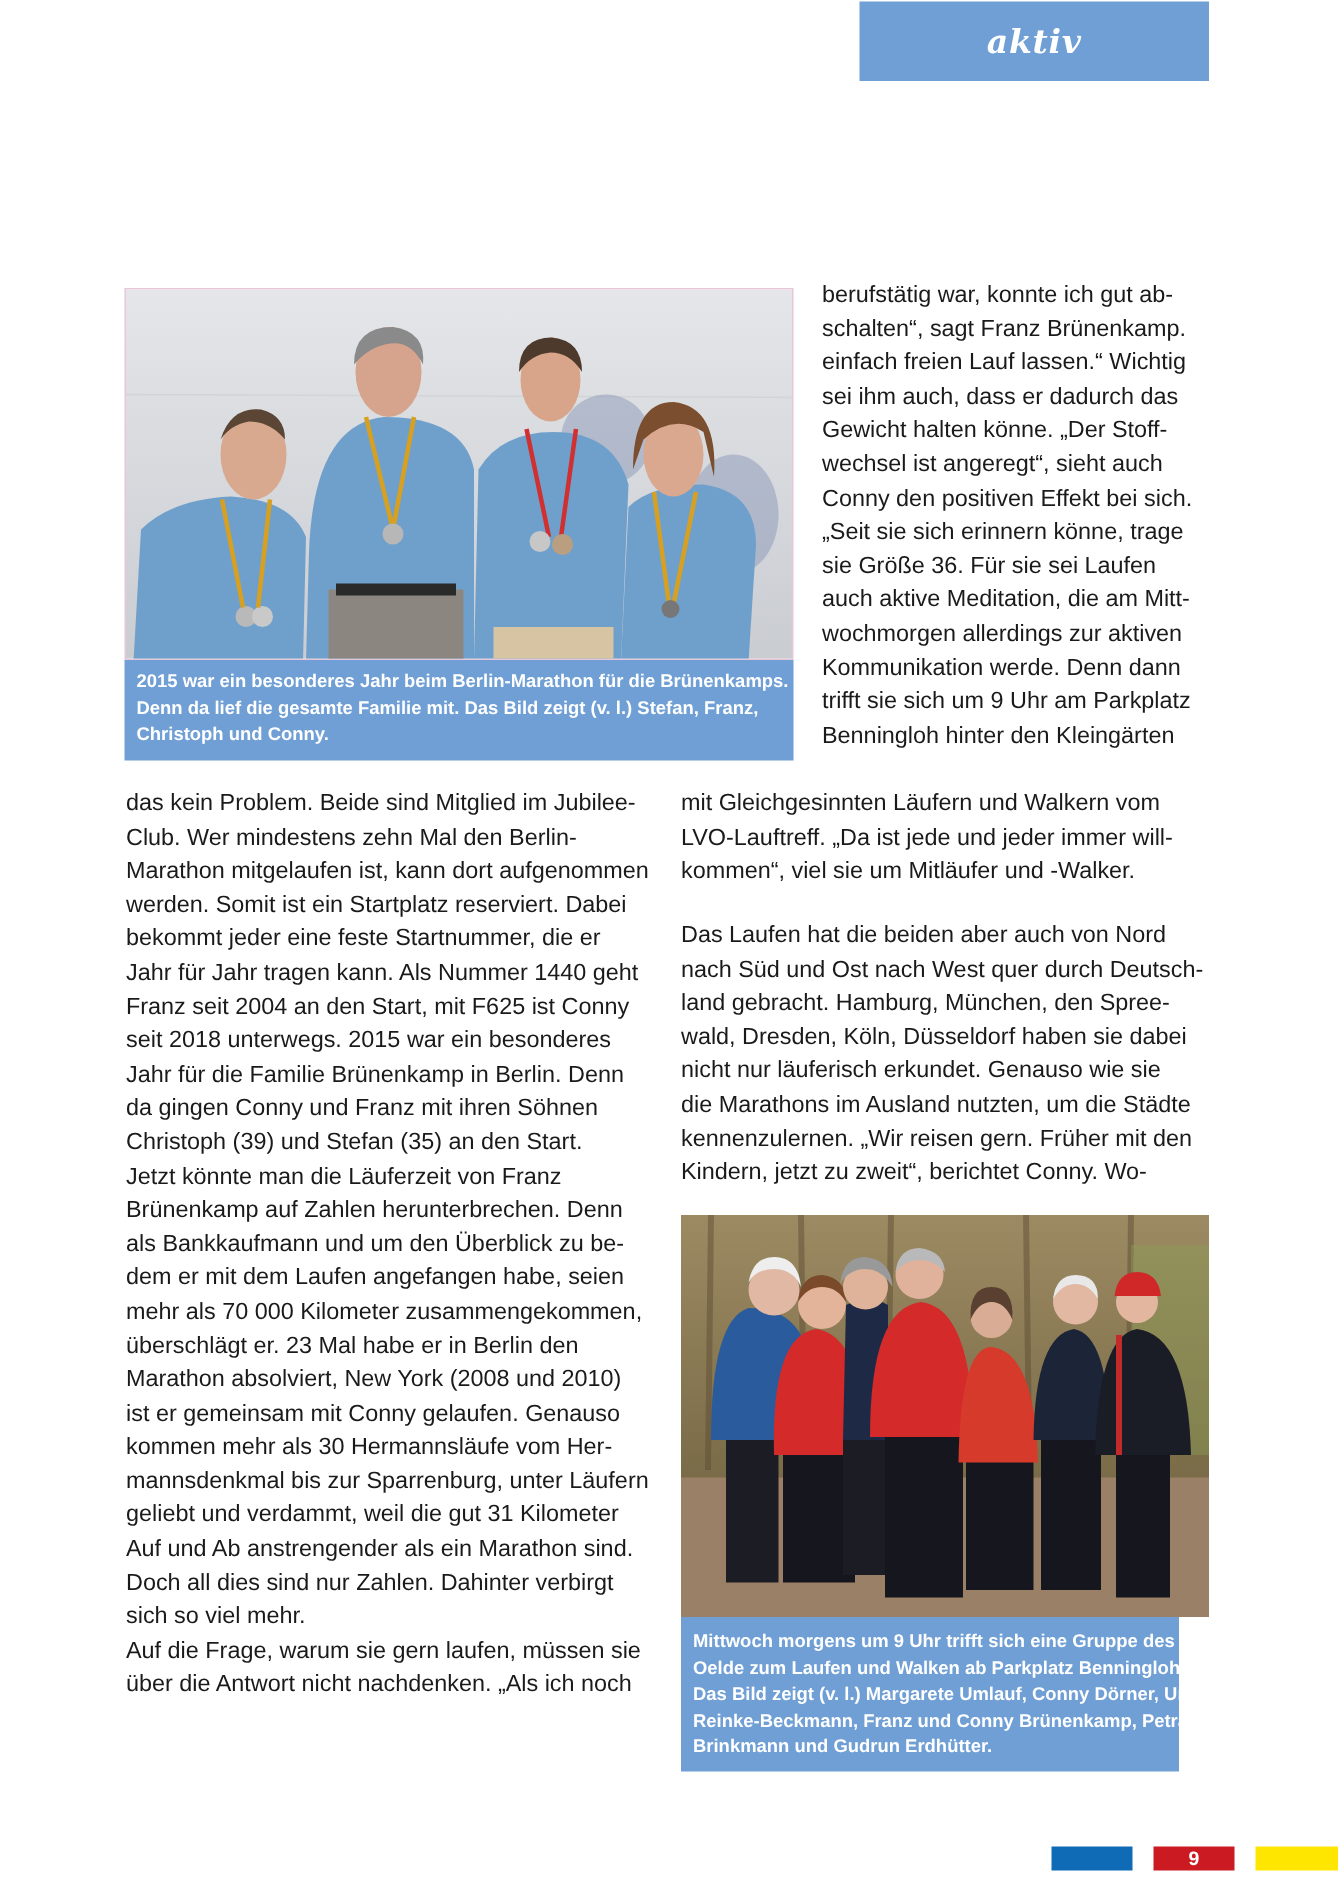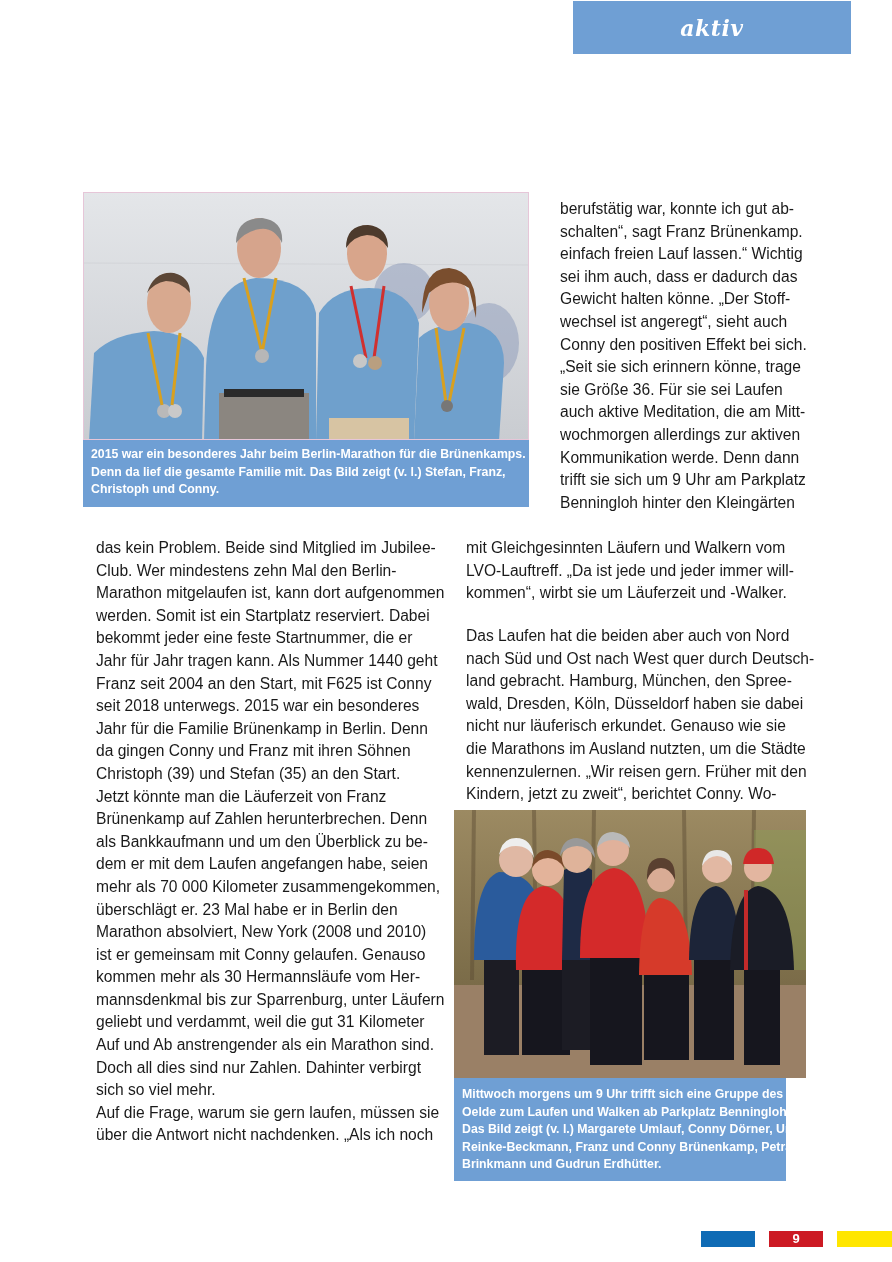--- a/index.html
+++ b/index.html
@@ -1,23 +1,23 @@
 <!DOCTYPE html>
 <html><head>
   <meta charset="utf-8">
   <style>
     html, body { margin: 0; padding: 0; background: #ffffff; }
     body { width: 892px; height: 1262px; position: relative; overflow: hidden;
            font-family: "Liberation Sans", "DejaVu Sans", sans-serif; color: #1a1a1a; }
-    .section-tab { position: absolute; left: 573px; top: 1px; width: 278px; height: 53px;
+    .section-tab { position: absolute; left: 573px; top: 1px; width: 233px; height: 53px;
                    background: #6f9fd4; display: flex; align-items: center; justify-content: center; }
     .section-tab span { color: #ffffff; font-family: "DejaVu Serif", serif; font-style: italic;
                         font-weight: bold; font-size: 22px; letter-spacing: 0.5px; }
 
-    .body-text { position: absolute; font-size: 15.6px; line-height: 22.6px; margin: 12px; }
+    .body-text { position: absolute; font-size: 15.6px; line-height: 22.6px; margin: 0; }
     .body-text p { margin: 0; white-space: nowrap; }
 
     #photo1 { position: absolute; left: 83px; top: 192px; width: 446px; height: 248px;
               border: 1px solid #e6c6d8; box-sizing: border-box; overflow: hidden; }
     #caption1 { position: absolute; left: 83px; top: 440px; width: 446px; height: 67px;
                 background: #6f9fd4; color: #fff; font-size: 12.3px; line-height: 17.5px;
                 padding: 6px 8px; box-sizing: border-box; }
     #photo2 { position: absolute; left: 454px; top: 810px; width: 352px; height: 268px; overflow: hidden; }
     #caption2 { position: absolute; left: 454px; top: 1078px; width: 332px; height: 103px;
                 background: #6f9fd4; color: #fff; font-size: 12.3px; line-height: 17.5px;
@@ -108,21 +108,21 @@
   <p>auch aktive Meditation, die am Mitt-</p>
   <p>wochmorgen allerdings zur aktiven</p>
   <p>Kommunikation werde. Denn dann</p>
   <p>trifft sie sich um 9 Uhr am Parkplatz</p>
   <p>Benningloh hinter den Kleingärten</p>
 </div>
 
 <div class="body-text" style="left:454px; top:525px;">
   <p>mit Gleichgesinnten Läufern und Walkern vom</p>
   <p>LVO-Lauftreff. „Da ist jede und jeder immer will-</p>
-  <p>kommen“, wirbt sie um Läuferzeit und -Walker.</p>
+  <p>kommen“, viel sie um Mitläufer und -Walker.</p>
 </div>
 
 <div class="body-text" style="left:454px; top:613px;">
   <p>Das Laufen hat die beiden aber auch von Nord</p>
   <p>nach Süd und Ost nach West quer durch Deutsch-</p>
   <p>land gebracht. Hamburg, München, den Spree-</p>
   <p>wald, Dresden, Köln, Düsseldorf haben sie dabei</p>
   <p>nicht nur läuferisch erkundet. Genauso wie sie</p>
   <p>die Marathons im Ausland nutzten, um die Städte</p>
   <p>kennenzulernen. „Wir reisen gern. Früher mit den</p>

